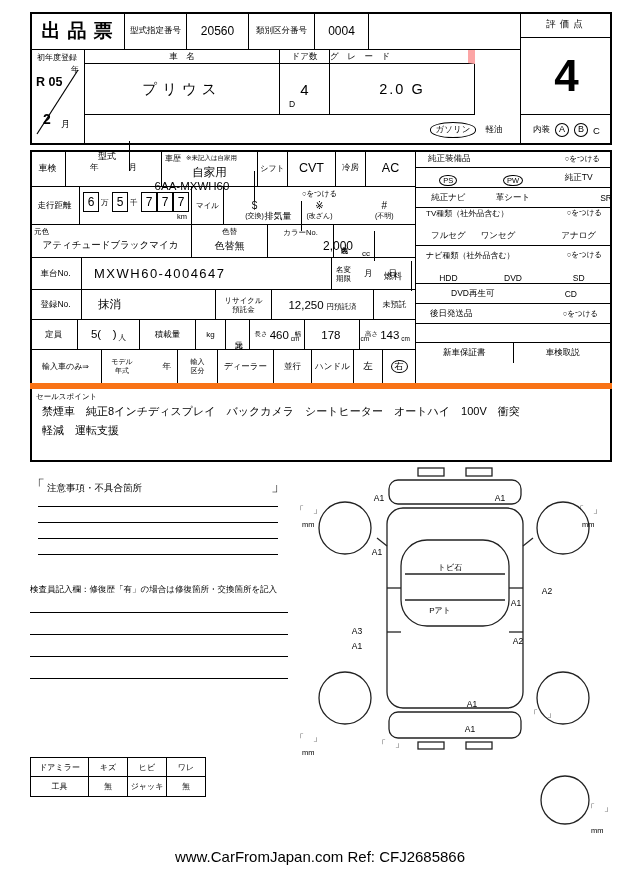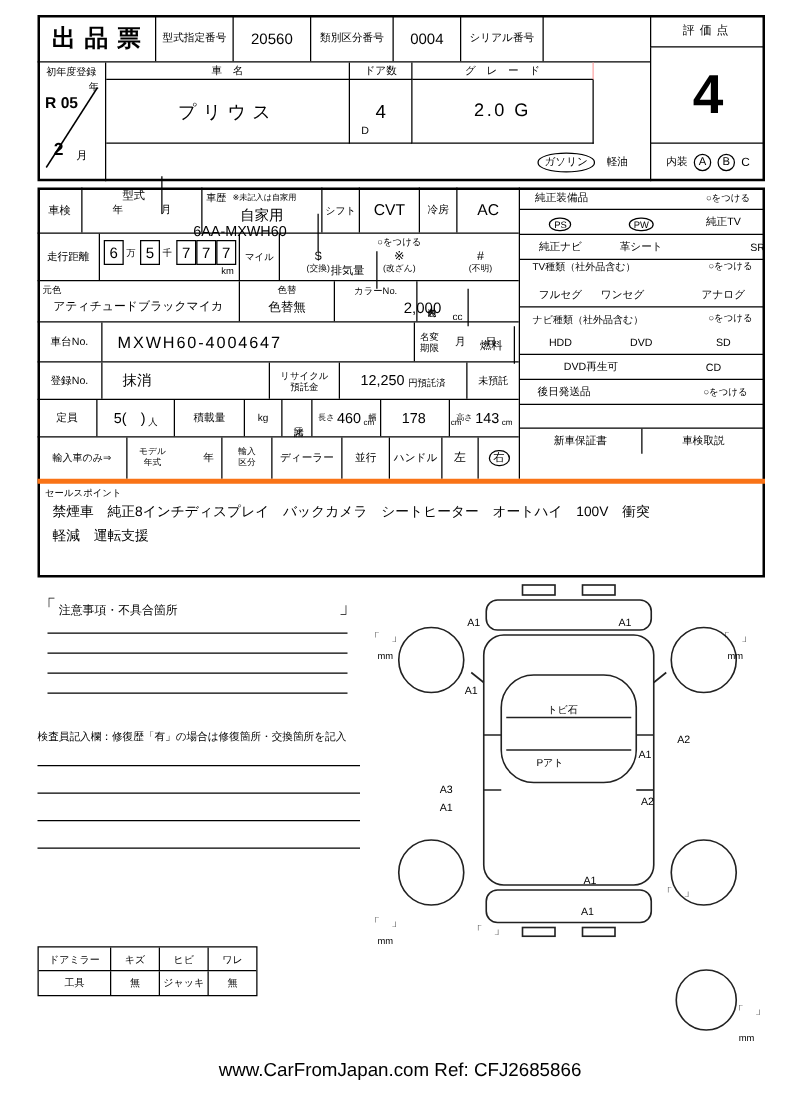--- a/index.html
+++ b/index.html
@@ -24,21 +24,20 @@
 <div class="sheet">
 
   <div class="frame" style="left:30px;top:12px;width:582px;height:133px"></div>
 
   <div class="abs row bb" style="left:30px;top:12px;width:490px;height:38px">
     <div class="cell" style="width:95px;font-size:19px;font-weight:bold;letter-spacing:7px;padding-left:7px">出品票</div>
     <div class="cell" style="width:62px;font-size:8.5px">型式指定番号</div>
     <div class="cell" style="width:62px;font-size:12px">20560</div>
     <div class="cell" style="width:66px;font-size:8.5px">類別区分番号</div>
     <div class="cell" style="width:54px;font-size:12px">0004</div>
-    <div class="cell" style="width:66px;font-size:8.5px">シリアル番号</div>
     <div class="cell last" style="width:85px"></div>
   </div>
 
   <div class="cell abs bb" style="left:520px;top:12px;width:92px;height:26px;border-left:1px solid #000;border-right:none;font-size:9.5px;letter-spacing:4px">評価点</div>
   <div class="abs bb" style="left:520px;top:38px;width:92px;height:77px;border-left:1px solid #000;display:flex;align-items:center;justify-content:center;font-size:44px;font-weight:bold">4</div>
   <div class="abs" style="left:520px;top:115px;width:92px;height:30px;border-left:1px solid #000;display:flex;align-items:center;justify-content:center;gap:5px">
     <span style="font-size:8.5px">内装</span>
     <span class="circ" style="font-size:9px;padding:0 3px">A</span>
     <span class="circ" style="font-size:9px;padding:0 3px">B</span>
     <span style="font-size:9.5px">C</span>
@@ -57,21 +56,21 @@
 
   <div class="abs bb" style="left:85px;top:50px;width:195px;height:14px;border-right:1px solid #000;text-align:center;font-size:8.5px;line-height:13px">車　名</div>
   <div class="abs bb" style="left:85px;top:64px;width:195px;height:51px;border-right:1px solid #000;display:flex;align-items:center;justify-content:center;font-size:14.5px;letter-spacing:5px">プリウス</div>
 
   <div class="abs bb" style="left:280px;top:50px;width:50px;height:14px;border-right:1px solid #000;text-align:center;font-size:8.5px;line-height:13px">ドア数</div>
   <div class="abs bb" style="left:280px;top:64px;width:50px;height:51px;border-right:1px solid #000">
     <div style="width:100%;height:100%;display:flex;align-items:center;justify-content:center;font-size:15px">4</div>
     <span class="abs" style="left:9px;bottom:5px;font-size:8.5px">D</span>
   </div>
 
-  <div class="abs bb" style="left:330px;top:50px;width:145px;height:14px;border-right:1px solid #fca5a5;text-align:center;font-size:8.5px;line-height:13px">グ　レ　ー　ド</div>
+  <div class="abs bb" style="left:330px;top:50px;width:145px;height:14px;border-right:7px solid #fca5a5;font-size:8.5px;line-height:13px">グ　レ　ー　ド</div>
   <div class="abs bb" style="left:330px;top:64px;width:145px;height:51px;border-right:1px solid #000;display:flex;align-items:center;justify-content:center;font-size:14.5px;letter-spacing:2px">2.0 G</div>
 
 
   <div class="cell abs" style="left:85px;top:115px;width:45px;height:30px;font-size:9px">型式</div>
   <div class="cell abs" style="left:130px;top:115px;width:125px;height:30px;font-size:11.5px">6AA-MXWH60</div>
   <div class="cell abs" style="left:255px;top:115px;width:47px;height:30px;font-size:9px">排気量</div>
   <div class="cell abs" style="left:302px;top:115px;width:73px;height:30px">
     <span style="font-size:12px">2,000</span>
     <span class="abs" style="right:4px;bottom:3px;font-size:8px">cc</span>
   </div>
@@ -251,41 +250,41 @@
     </div>
     <div class="row bb" style="height:20px;align-items:center">
       <span style="width:65px;text-align:center;font-size:8.5px">フルセグ</span>
       <span style="width:65px;text-align:left;font-size:8.5px">ワンセグ</span>
       <span style="width:67px;text-align:center;font-size:8.5px">アナログ</span>
     </div>
     <div class="row" style="height:18px;align-items:center;justify-content:space-between;padding:0 10px">
       <span style="font-size:8px">ナビ種類（社外品含む）</span>
       <span style="font-size:7.5px">○をつける</span>
     </div>
-    <div class="row bb" style="height:20px;align-items:center">
+    <div class="row bb" style="height:20px;align-items:flex-end">
       <span style="width:65px;text-align:center;font-size:8.5px">HDD</span>
       <span style="width:65px;text-align:center;font-size:8.5px">DVD</span>
       <span style="width:67px;text-align:center;font-size:8.5px">SD</span>
     </div>
     <div class="row bb" style="height:20px;align-items:center;justify-content:space-around">
       <span style="font-size:8.5px">DVD再生可</span>
       <span style="font-size:8.5px">CD</span>
     </div>
     <div class="row bb" style="height:20px;align-items:center;justify-content:space-between;padding:0 14px">
       <span style="font-size:8.5px">後日発送品</span>
       <span style="font-size:7.5px">○をつける</span>
     </div>
     <div class="row bb" style="height:19px"></div>
     <div class="row" style="height:20px">
       <span class="cell" style="width:98px;font-size:8.5px">新車保証書</span>
       <span class="cell last" style="width:99px;font-size:8.5px">車検取説</span>
     </div>
   </div>
 
-  <div class="abs" style="left:30px;top:383px;width:582px;height:79px;border-top:4px solid #f97316">
+  <div class="abs" style="left:30px;top:383px;width:582px;height:79px;border-top:6px solid #f97316">
     <span class="abs" style="left:6px;top:3px;font-size:7.5px">セールスポイント</span>
     <div class="abs" style="left:12px;top:15px;font-size:11px">禁煙車　純正8インチディスプレイ　バックカメラ　シートヒーター　オートハイ　100V　衝突</div>
     <div class="abs" style="left:12px;top:34px;font-size:11px">軽減　運転支援</div>
   </div>
 
   <div class="abs" style="left:30px;top:478px;width:256px;display:flex;align-items:flex-start">
     <span style="font-size:15px;line-height:1">「</span>
     <span style="font-size:9.5px;margin-top:4px;margin-left:2px">注意事項・不具合箇所</span>
     <span style="font-size:15px;line-height:1;margin-left:auto">」</span>
   </div>

